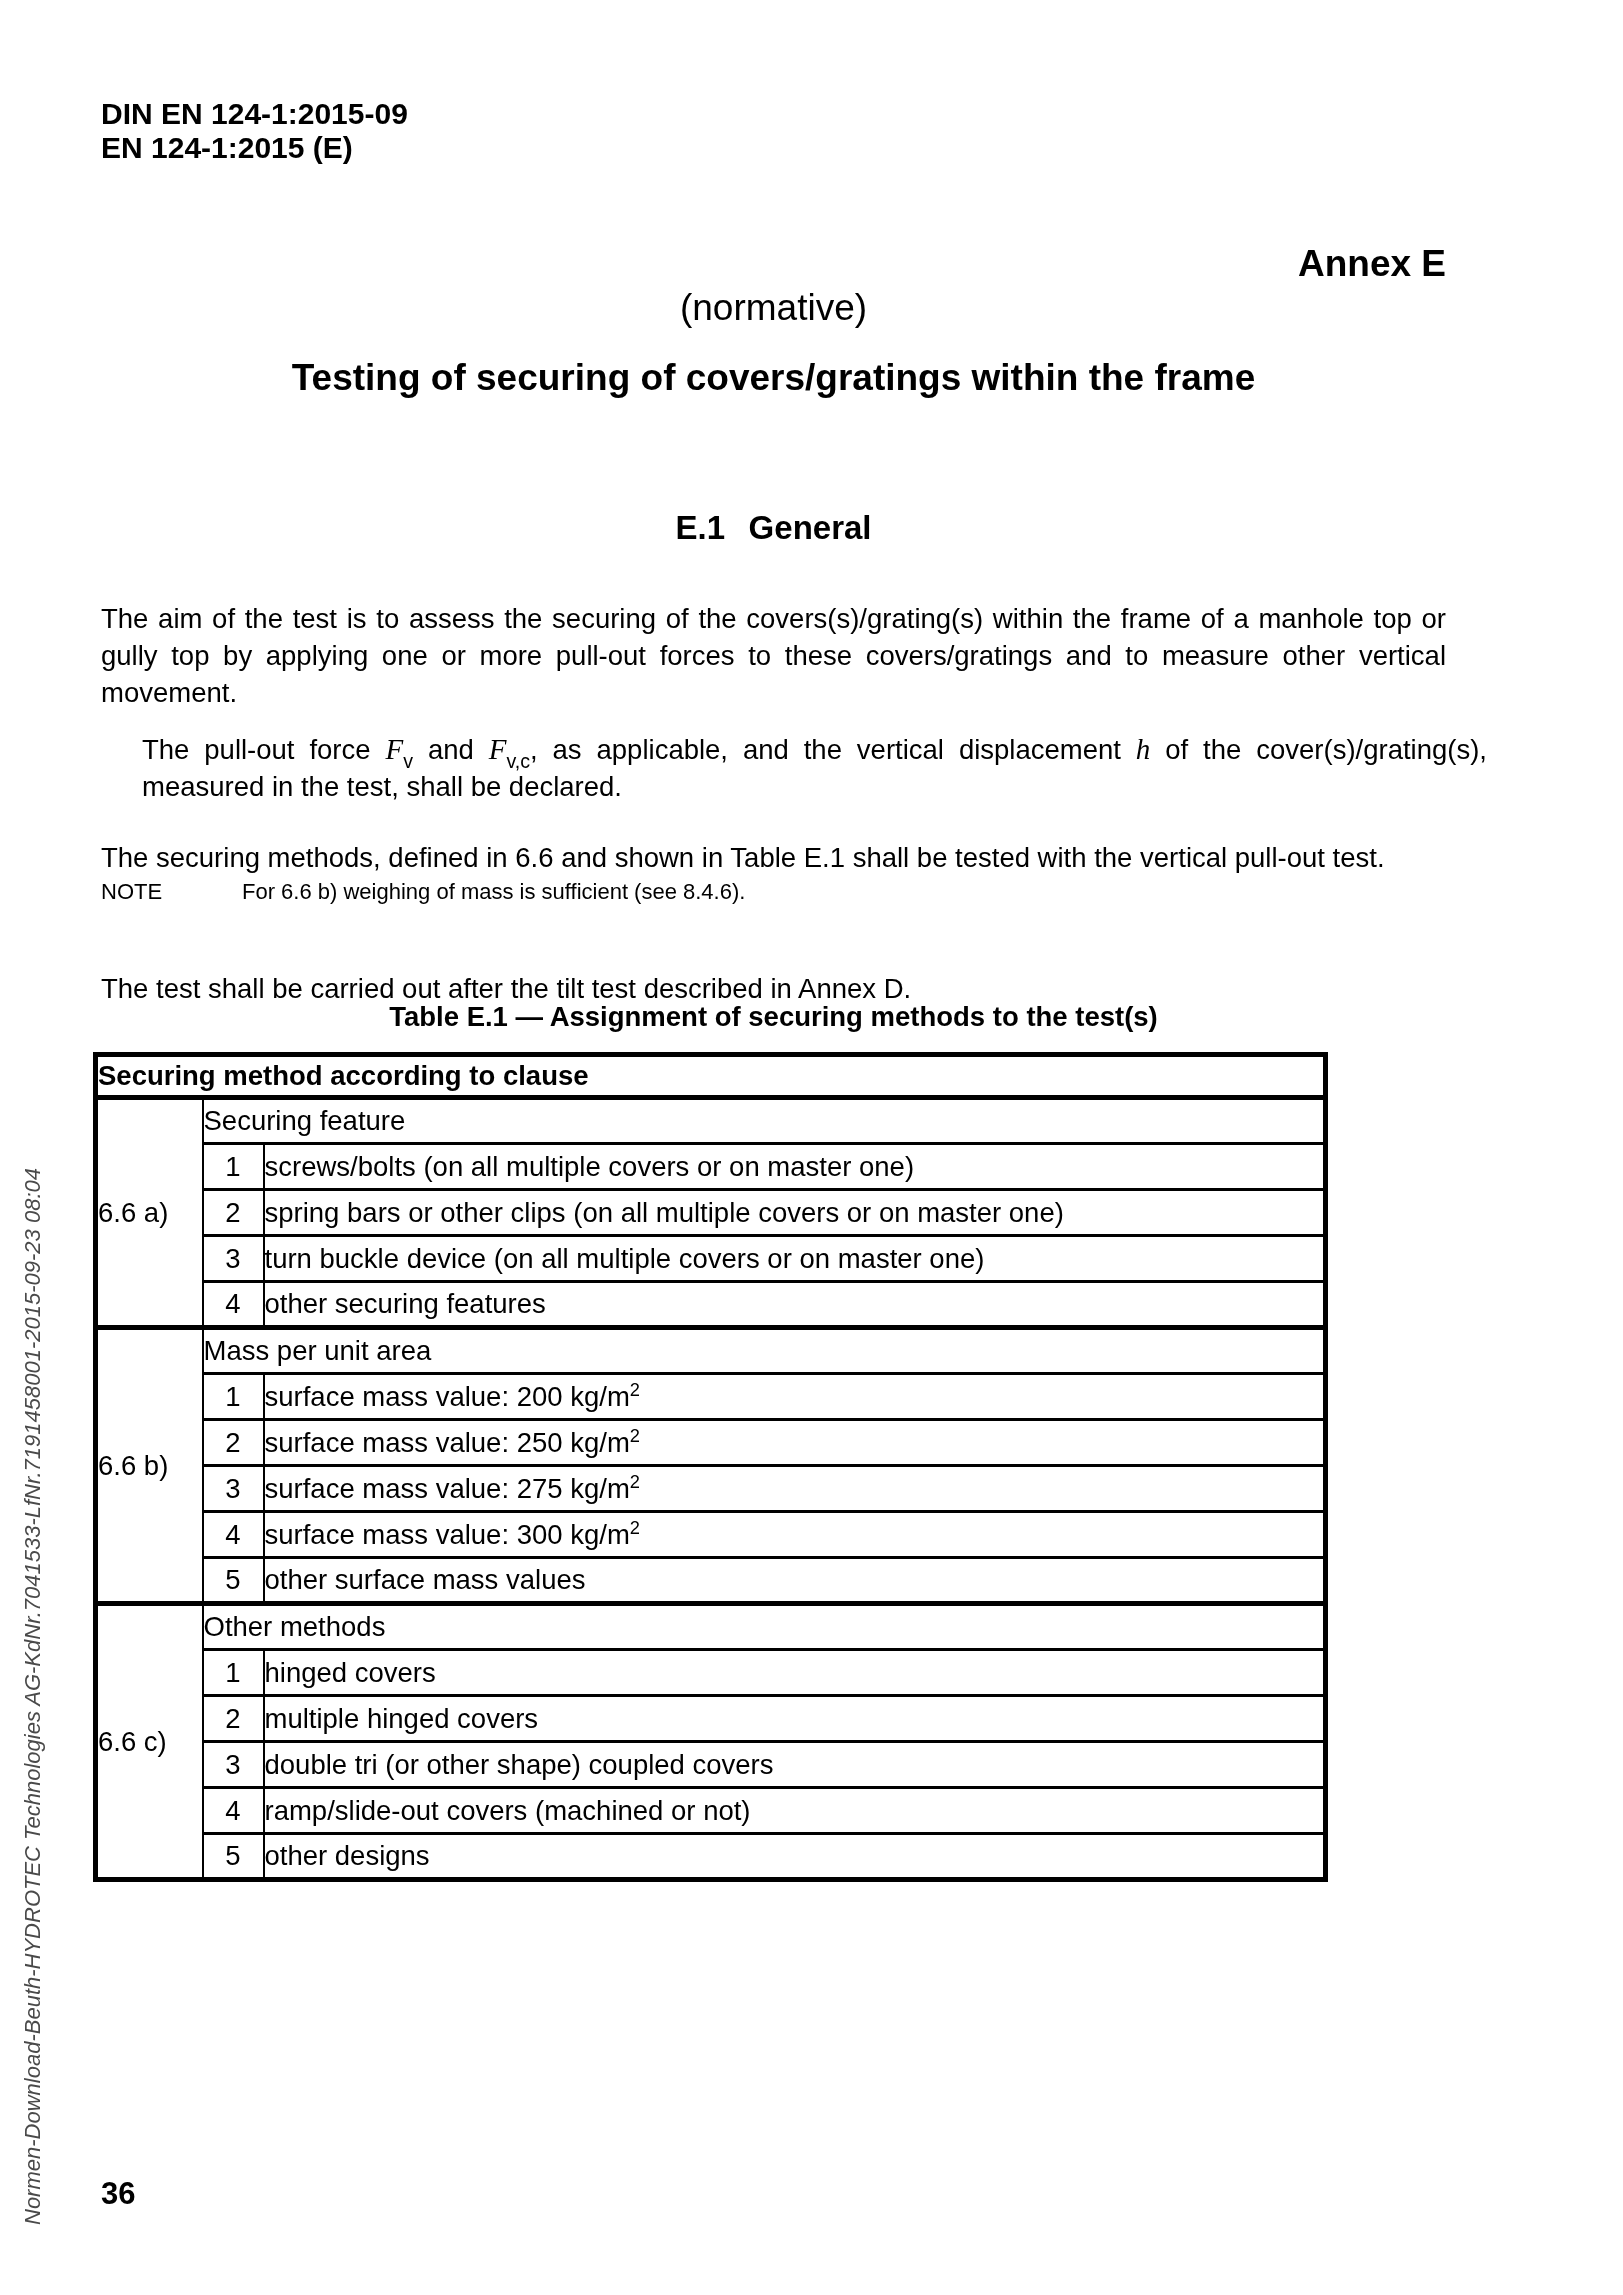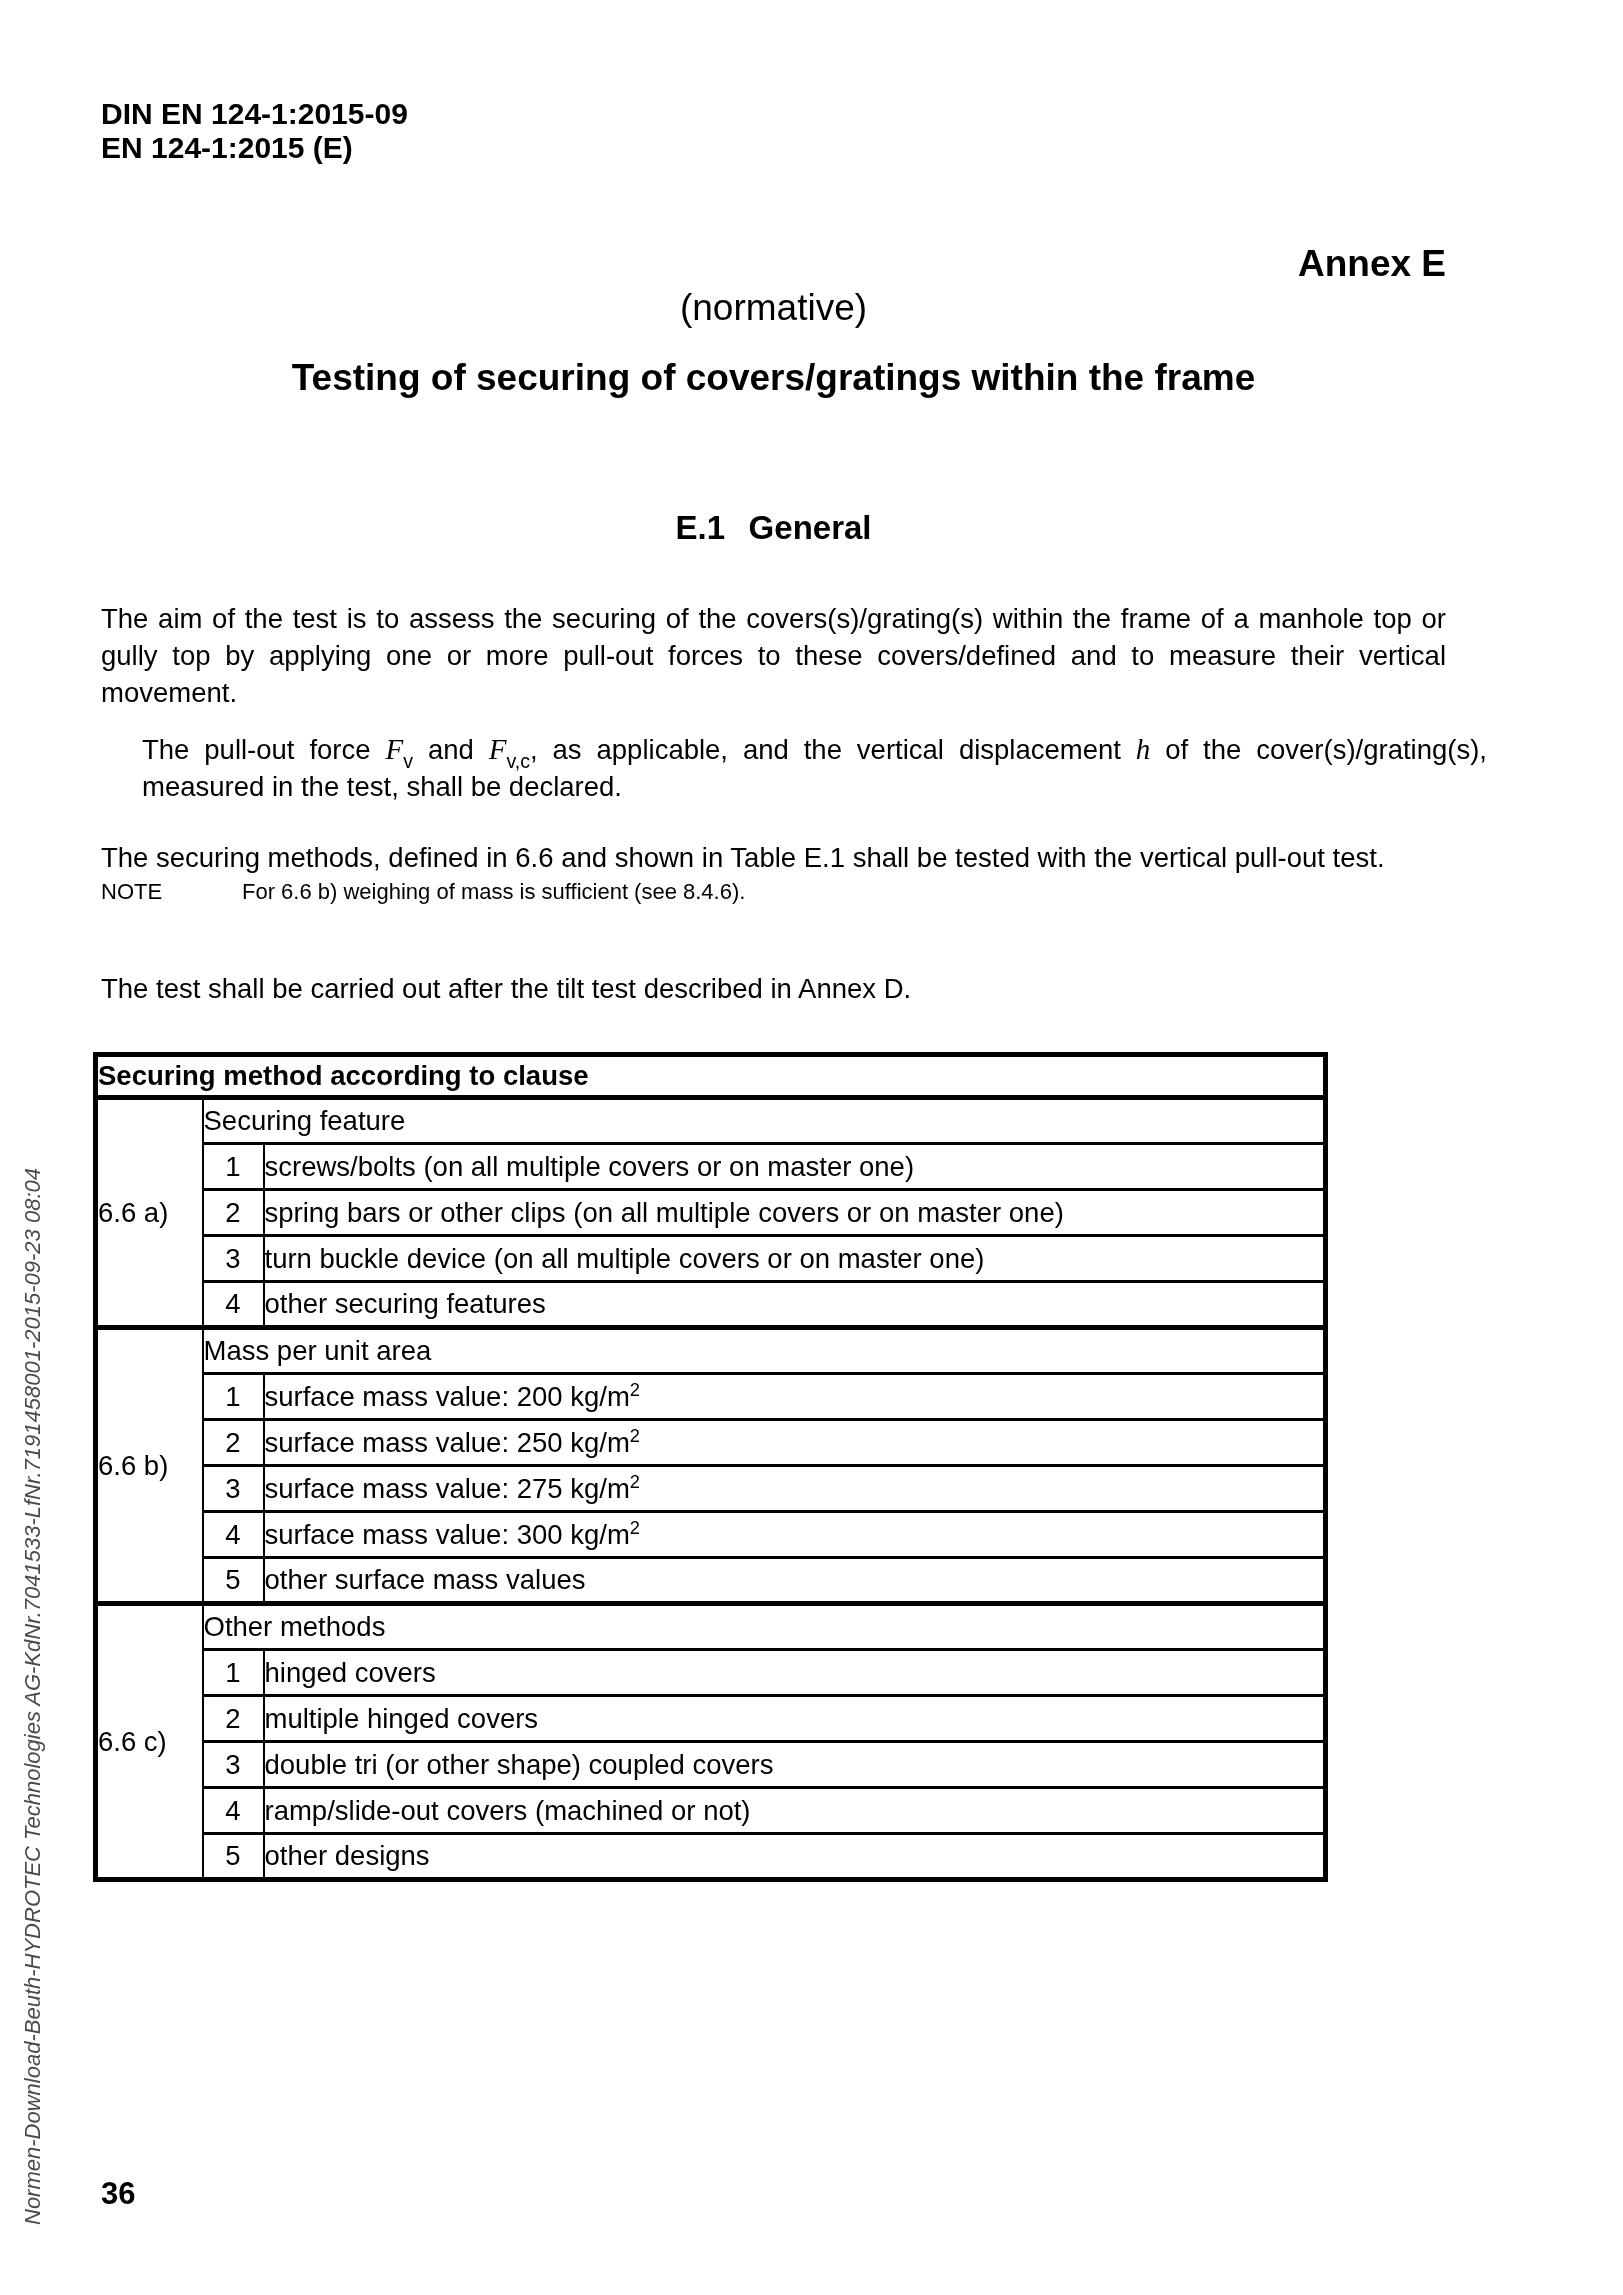--- a/index.html
+++ b/index.html
@@ -134,33 +134,34 @@
   </div>
 
   <div class="abs text-col annex-title">Annex E</div>
   <div class="abs text-col doc-title">Testing of securing of covers/gratings within the frame</div>
   <div class="abs text-col annex-sub">(normative)</div>
 
   <div class="abs text-col section-heading">
     <span class="sec-num">E.1</span><span>General</span>
   </div>
 
-  <p class="abs text-col body-par just p1">The aim of the test is to assess the securing of the covers(s)/grating(s) within the frame of a manhole top or gully top by applying one or more pull-out forces to these covers/defined and to measure their vertical movement.</p>
+  <p class="abs text-col body-par just p1">The aim of the test is to assess the securing of the covers(s)/grating(s) within the frame of a manhole top or gully top by applying one or more pull-out forces to these covers/gratings and to measure other vertical movement.</p>
 
   <p class="abs text-col body-par just p2"><span>The pull-out force </span><span class="var">F</span><sub class="vsub">v</sub><span> and </span><span class="var">F</span><sub class="vsub">v,c</sub><span>, as applicable, and the vertical displacement </span><span class="var">h</span><span> of the cover(s)/grating(s), measured in the test, shall be declared.</span></p>
 
   <p class="abs text-col body-par p3">The securing methods, defined in 6.6 and shown in Table E.1 shall be tested with the vertical pull-out test.</p>
 
   <div class="abs text-col note-par">
     <span class="note-label">NOTE</span>
     <span>For 6.6 b) weighing of mass is sufficient (see 8.4.6).</span>
   </div>
 
   <p class="abs text-col body-par p4">The test shall be carried out after the tilt test described in Annex D.</p>
 
+  <div class="abs text-col tbl-caption">Table E.1 — Assignment of securing methods to the test(s)</div>
 
   <table class="e1">
     <colgroup>
       <col style="width:107px">
       <col style="width:61px">
       <col>
     </colgroup>
     <tbody>
         <tr class="thead">
       <td colspan="3" class="hdr-cell">Securing method according to clause</td>

